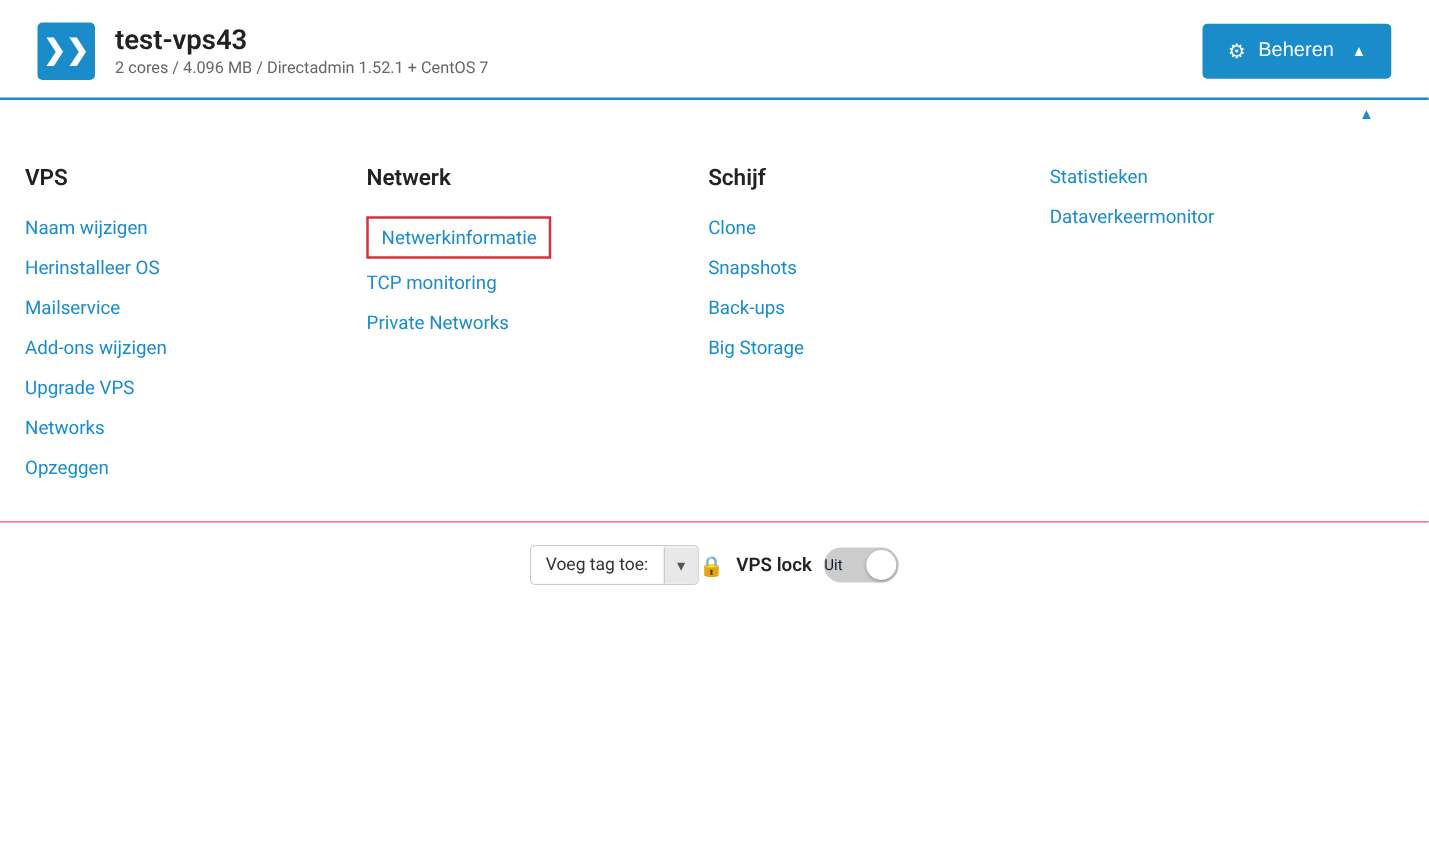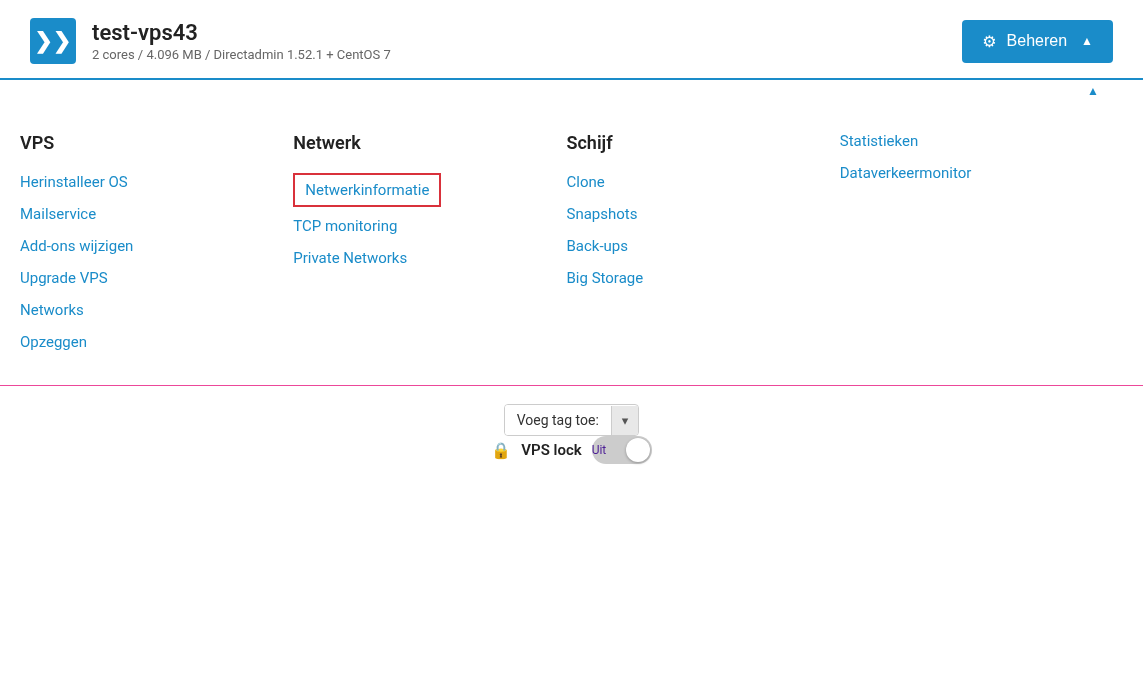--- a/index.html
+++ b/index.html
@@ -130,23 +130,22 @@
       display: inline-block;
       color: #1a8cc9;
       text-decoration: none;
       margin-bottom: 10px;
     }
 
     
     .footer-bar {
       display: flex;
       align-items: center;
-      justify-content: flex-start;
+      justify-content: center;
       padding: 18px 30px;
-      flex-direction: column;
     }
 
     .tag-select-wrapper {
       display: flex;
       align-items: center;
       border: 1px solid #ccc;
       border-radius: 4px;
       overflow: hidden;
     }
 
@@ -200,21 +199,21 @@
       height: 24px;
       background: white;
       border-radius: 50%;
       position: absolute;
       right: 2px;
       box-shadow: 0 1px 3px rgba(0,0,0,0.3);
     }
 
     .toggle-text {
       font-size: 12px;
-      color: #4c1d95;
+      color: #0f172a;
       position: absolute;
       left: 0;
     }
   </style>
 </head>
 <body>
 
 <div class="header">
   <div class="header-left">
     <div class="logo-icon">
@@ -230,20 +229,21 @@
     <span>Beheren</span>
     <span class="chevron-up">▲</span>
   </button>
 </div>
 
 <div class="dropdown-arrow-bar"></div>
 
 <div class="menu-panel" id="menu-panel">
 <div class="menu-column">
       <div class="menu-column-heading">VPS</div>
+      <a href="#" class="menu-link">Naam wijzigen</a>
       <a href="#" class="menu-link">Herinstalleer OS</a>
       <a href="#" class="menu-link">Mailservice</a>
       <a href="#" class="menu-link">Add-ons wijzigen</a>
       <a href="#" class="menu-link">Upgrade VPS</a>
       <a href="#" class="menu-link">Networks</a>
       <a href="#" class="menu-link">Opzeggen</a>
     </div>
     <div class="menu-column"><div class="menu-column-heading">Netwerk</div><a href="#" class="menu-link highlighted">Netwerkinformatie</a><a href="#" class="menu-link">TCP monitoring</a><a href="#" class="menu-link">Private Networks</a></div>
     <div class="menu-column">
       <div class="menu-column-heading">Schijf</div>

